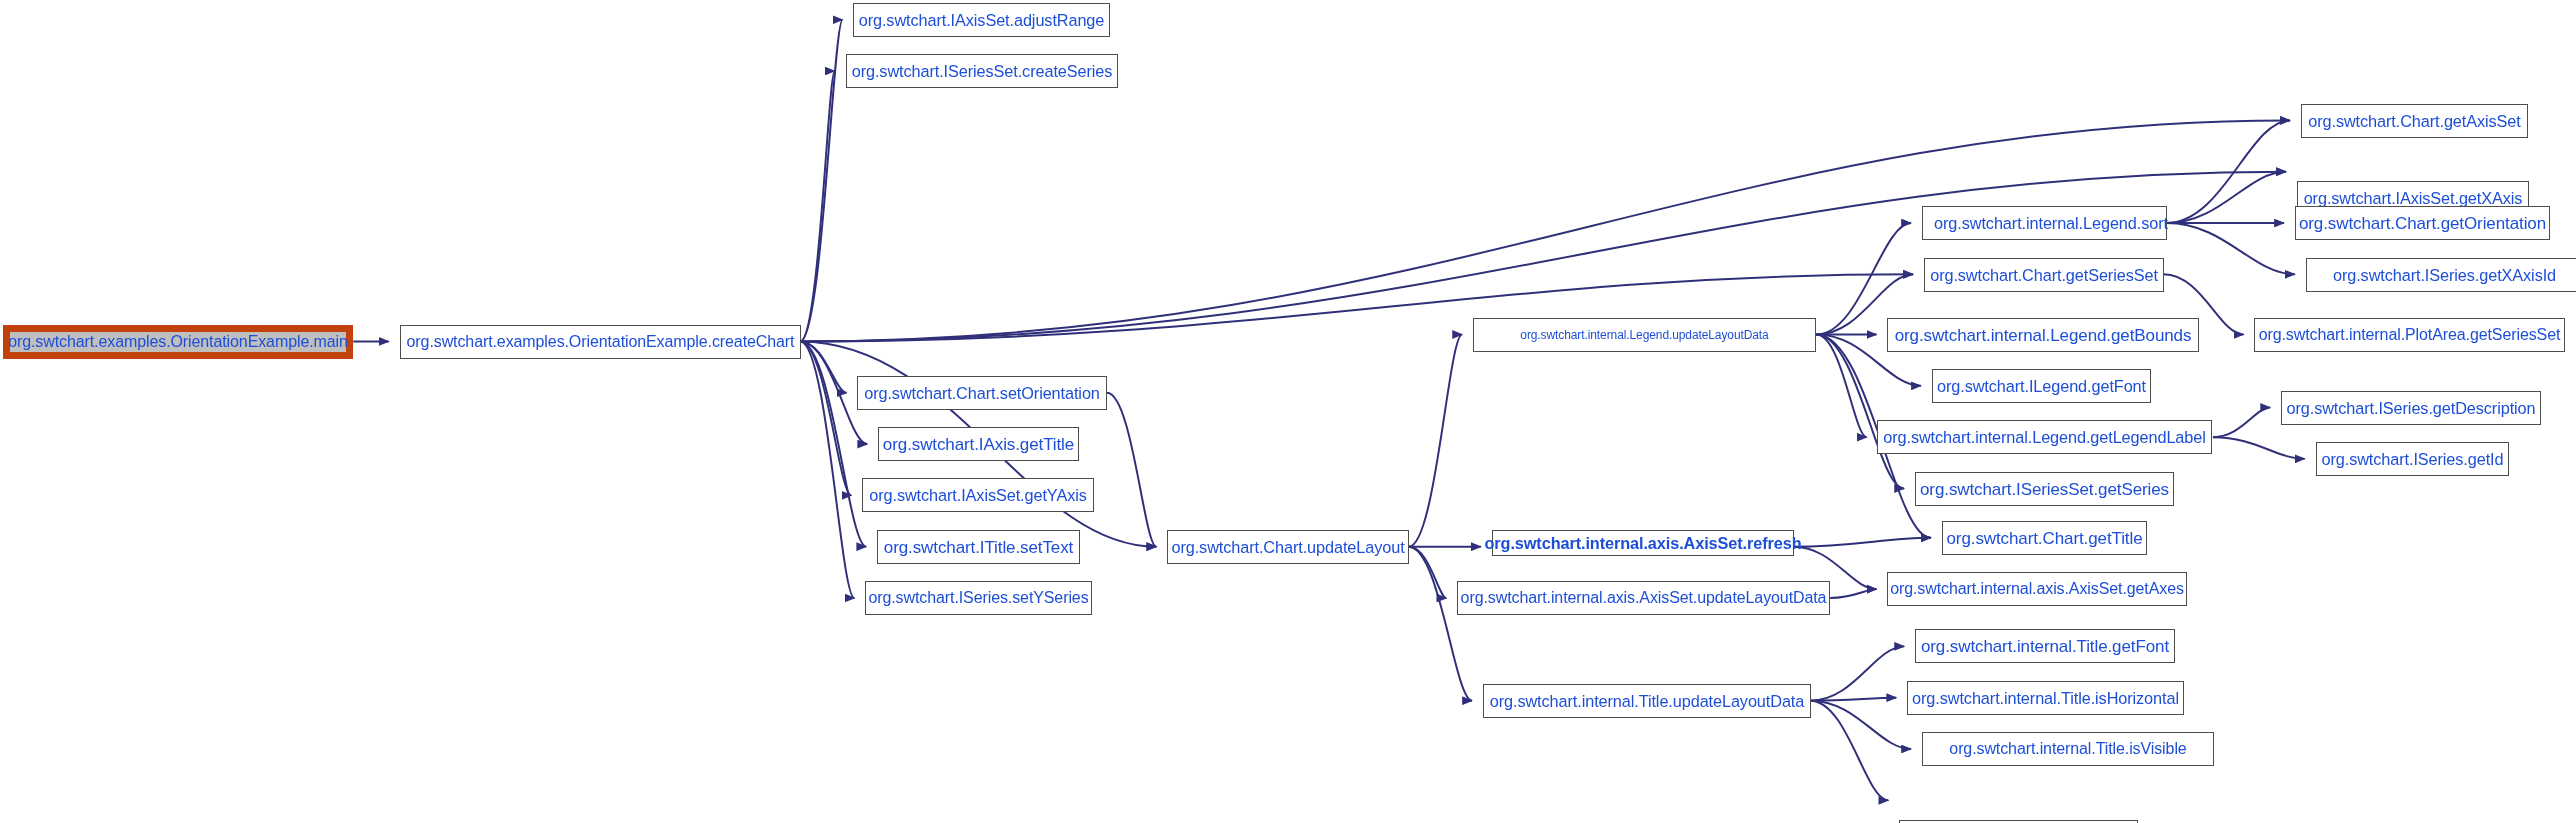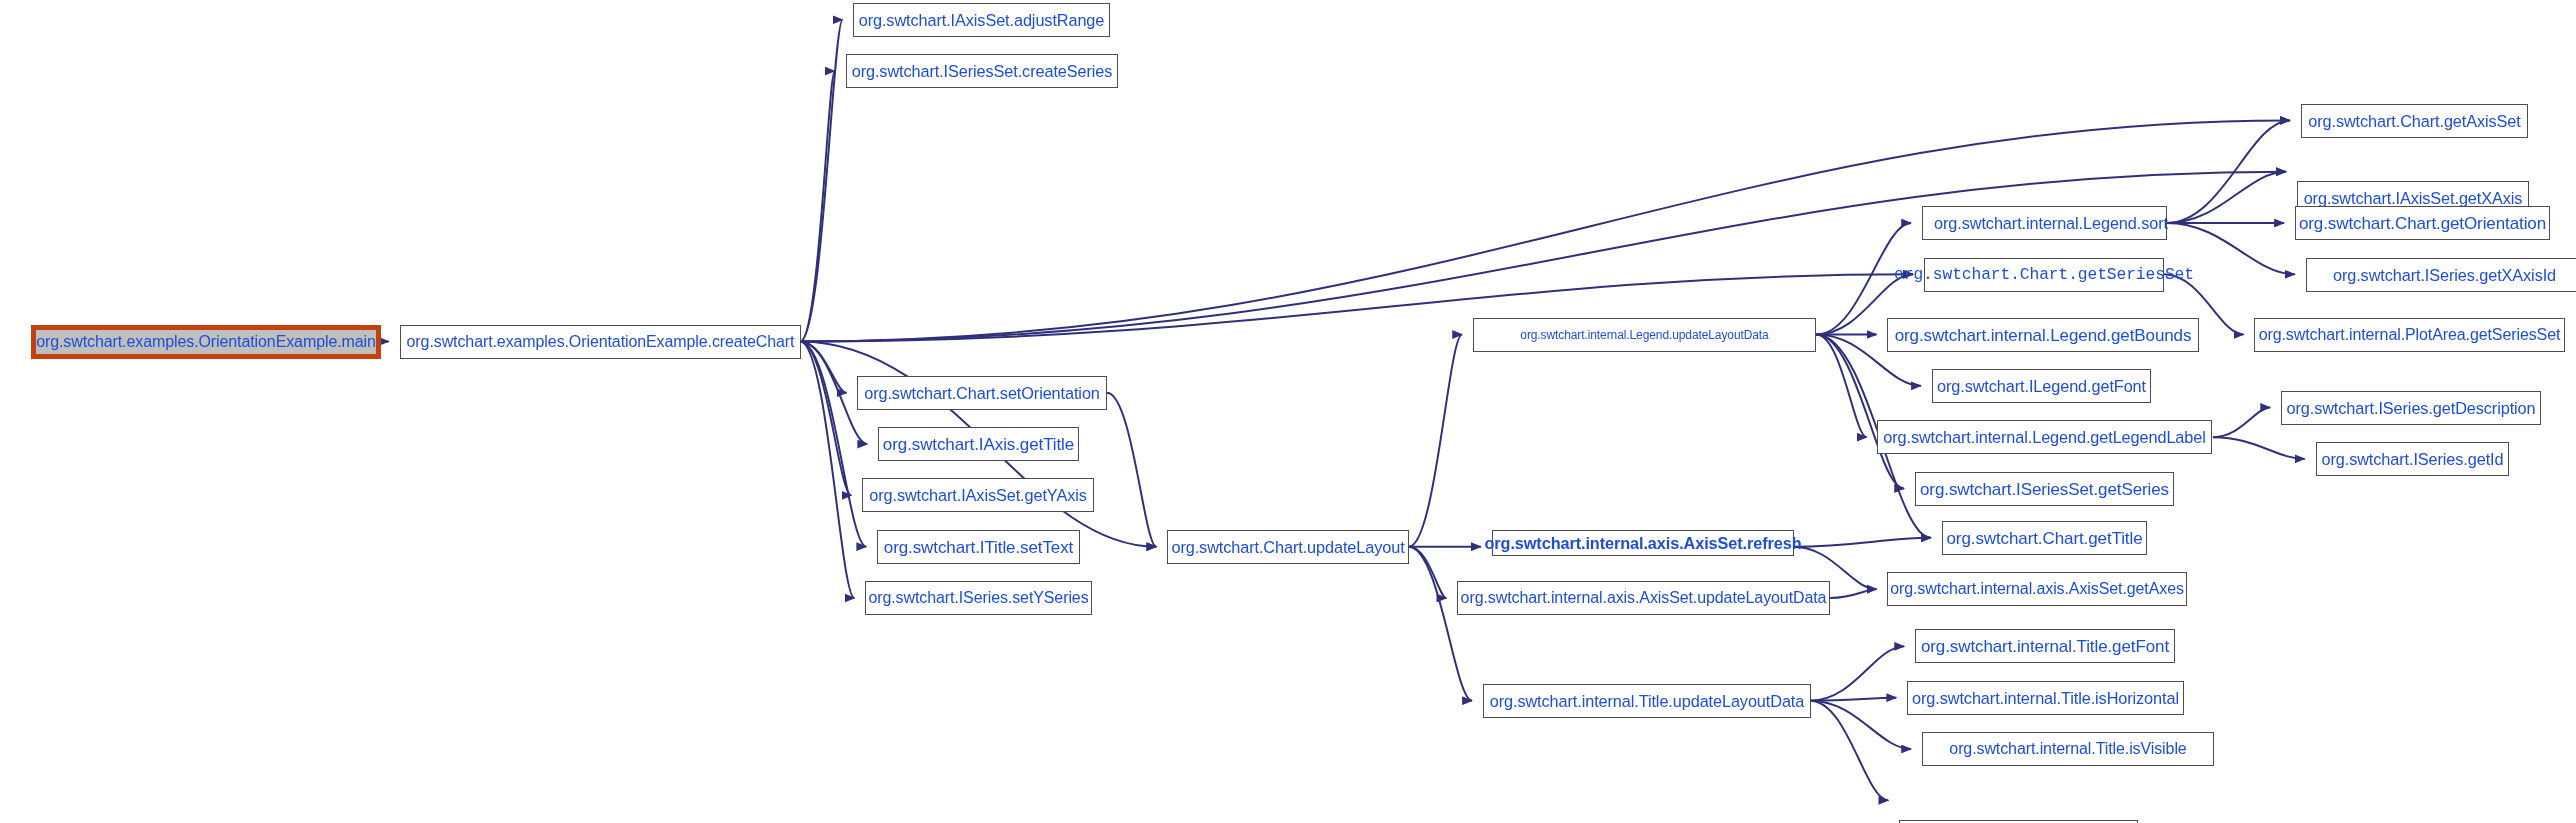--- a/index.html
+++ b/index.html
@@ -17,22 +17,21 @@
     line-height:1;
     display:flex;
     align-items:center;
     justify-content:center;
     white-space:nowrap;
     padding:0 7px;
     letter-spacing:-0.1px;
   }
   .node.root{
     background:#bfbfbf;
-    border:5px solid #c2410c;
-    margin-left:28px;
+    border:7px solid #c2410c;
   }
 </style>
 </head>
 <body>
 
 <div id="canvas">
   <svg id="edges" viewBox="0 0 2611 835" preserveAspectRatio="none">
     <defs>
       <marker id="ah" markerWidth="11" markerHeight="9" refX="10" refY="4.5" orient="auto" markerUnits="userSpaceOnUse">
         <path d="M0,0 L11,4.5 L0,9 z" fill="#30307a"></path>
@@ -127,21 +126,21 @@
       </div>
       <div class="node" style="left: 2297px; top: 155px; width: 232px; height: 34px; font-size: 16.3px; margin-top: 26px;">
         <span>org.swtchart.IAxisSet.getXAxis</span>
       </div>
       <div class="node" style="left: 1922px; top: 206px; width: 245px; height: 34px; font-size: 16.3px; padding-left: 20px;">
         <span>org.swtchart.internal.Legend.sort</span>
       </div>
       <div class="node" style="left: 2295px; top: 206px; width: 255px; height: 34px;">
         <span>org.swtchart.Chart.getOrientation</span>
       </div>
-      <div class="node" style="left: 1924px; top: 258px; width: 240px; height: 34px; font-size: 16.3px; font-family: Liberation Mono, monospace;">
+      <div class="node" style="left: 1924px; top: 258px; width: 240px; height: 34px; font-size: 16.3px;">
         <span>org.swtchart.Chart.getSeriesSet</span>
       </div>
       <div class="node" style="left: 2306px; top: 258px; width: 277px; height: 34px; font-size: 16.3px;">
         <span>org.swtchart.ISeries.getXAxisId</span>
       </div>
       <div class="node" style="left: 1887px; top: 318px; width: 312px; height: 34px;">
         <span>org.swtchart.internal.Legend.getBounds</span>
       </div>
       <div class="node" style="left: 2254px; top: 318px; width: 311px; height: 34px; font-size: 16px;">
         <span>org.swtchart.internal.PlotArea.getSeriesSet</span>

